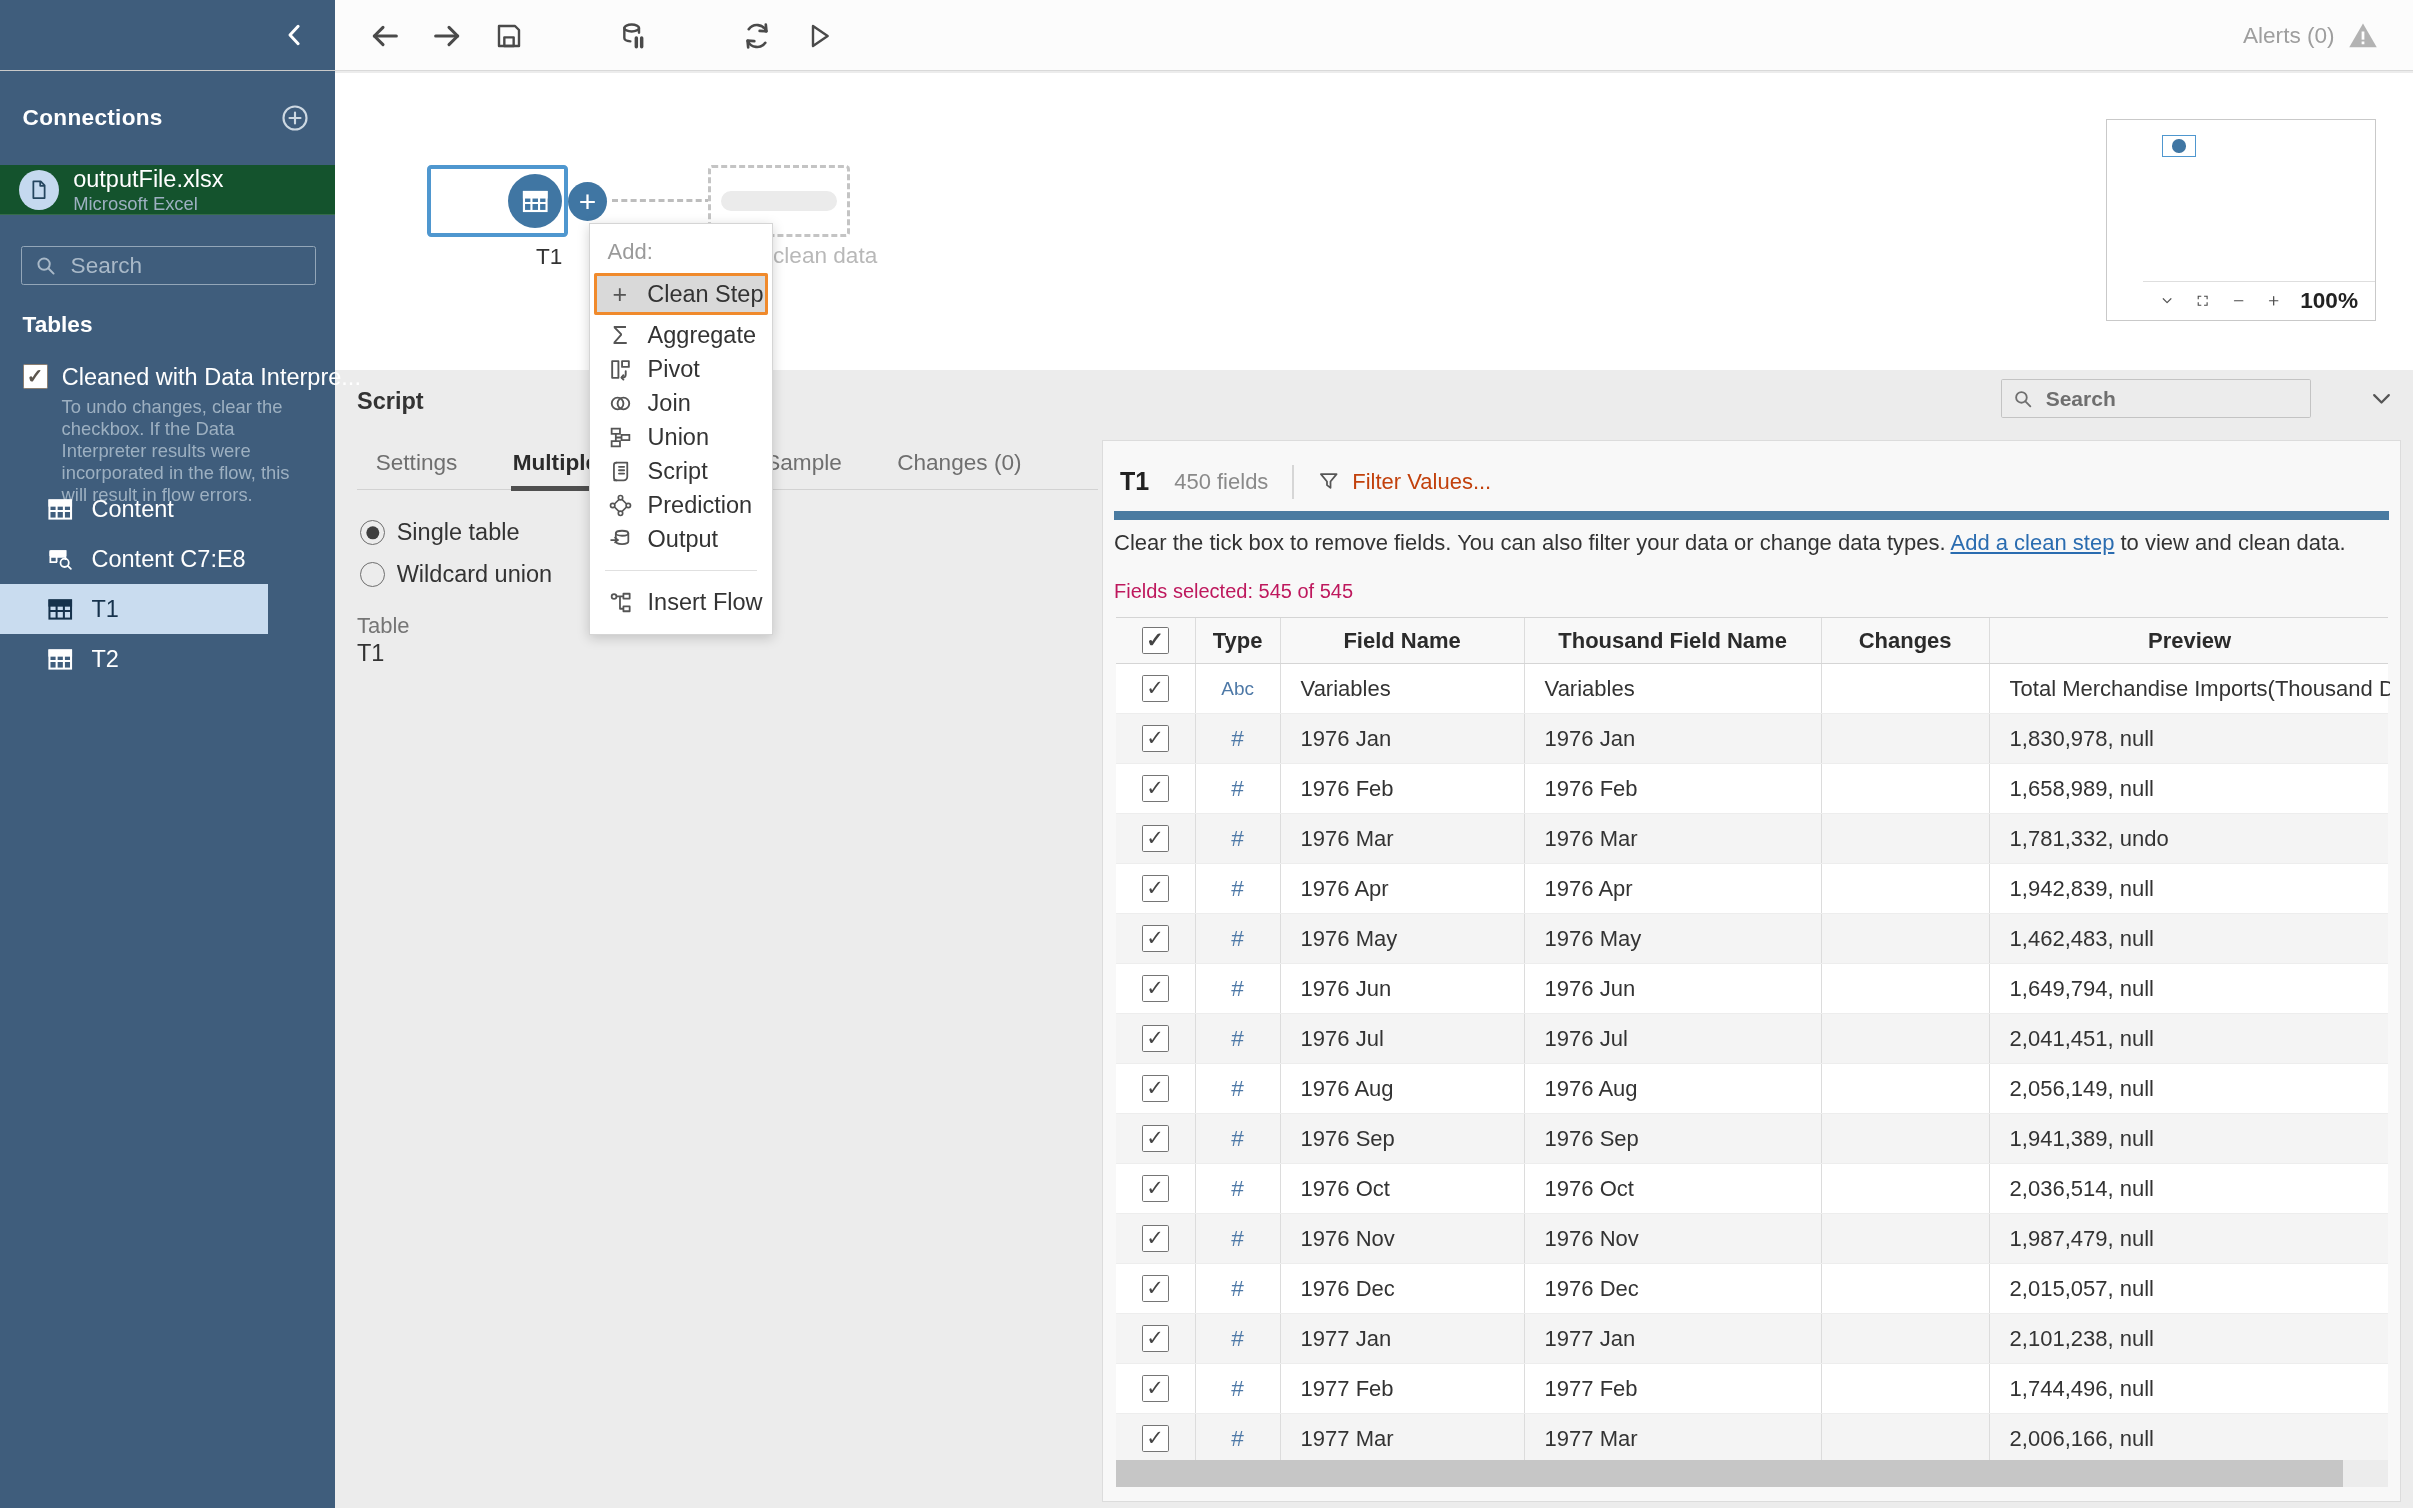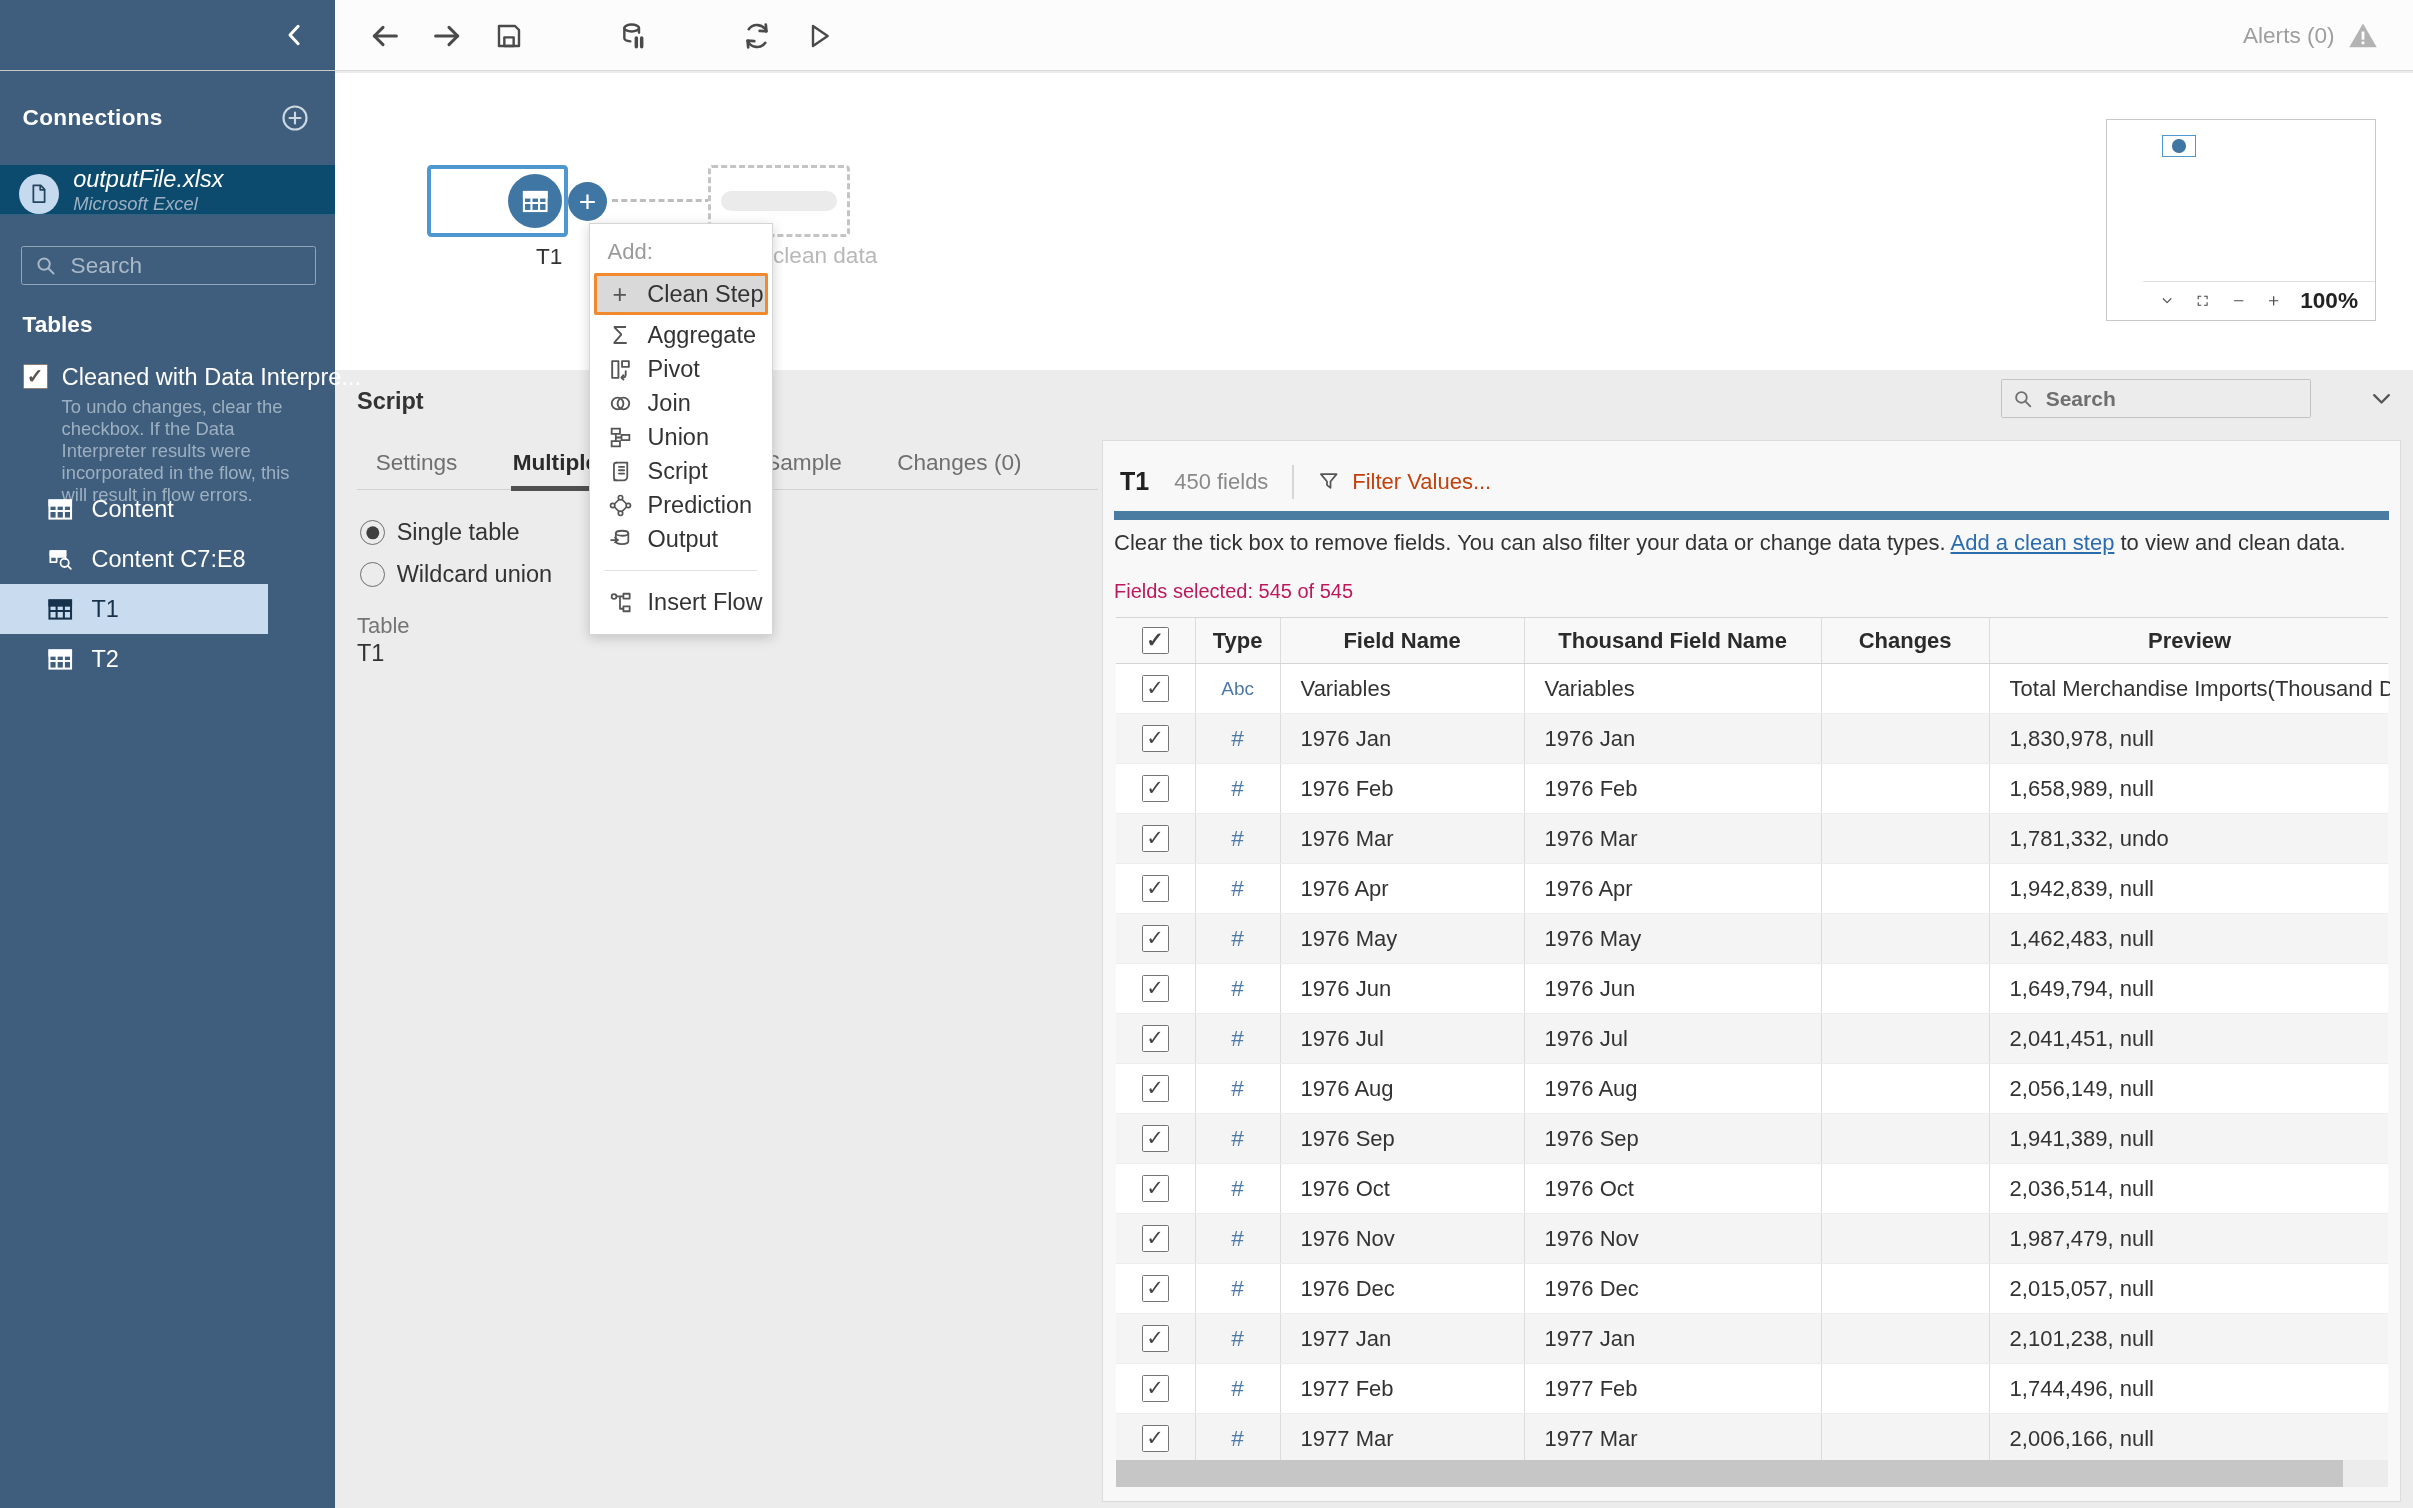--- a/index.html
+++ b/index.html
@@ -8,21 +8,21 @@
   svg { display:block; }
   .icon svg { width:100%; height:100%; }
 
   
   .sidebar { position:absolute; left:0; top:0; width:335px; height:1508px; background:#3f5d7c; z-index:20; }
   .sidebar-top { height:71px; position:relative; border-bottom:1.7px solid #c9c9c9; }
   .collapse-btn { position:absolute; right:25px; top:20px; width:30px; height:30px; color:#fff; }
   .connections-row { display:flex; align-items:center; justify-content:space-between; padding:0 25px 0 22.6px; height:94px; }
   .connections-title { color:#fff; font-size:22.6px; font-weight:bold; letter-spacing:0.3px; }
   .add-conn { width:30px; height:30px; color:#cdd8e2; }
-  .conn-item { background:#0c4a6e; height:50px; display:flex; align-items:flex-end; padding:0 12.6px 0 19px; border-bottom:1.7px solid rgba(255,255,255,.14);font-style:italic; }
+  .conn-item { background:#14532d; height:50px; display:flex; align-items:center; padding:0 12.6px 0 19px; border-bottom:1.7px solid rgba(255,255,255,.14); }
   .conn-badge { width:40px; height:40px; border-radius:50%; background:#c5d9ef; color:#24455f; display:flex; align-items:center; justify-content:center; flex:0 0 40px; }
   .conn-badge svg { width:23.5px; height:23.5px; }
   .conn-text { margin-left:14.2px; min-width:0; }
   .conn-name { color:#fff; font-size:23.5px; line-height:27px; }
   .conn-sub { color:#9db0c1; font-size:18.4px; line-height:21px; }
   .side-search { position:absolute; left:21px; top:246px; width:295px; height:39px; border:1.7px solid #93a6b8; border-radius:2.5px; display:flex; align-items:center; padding:0 11.7px; color:#a9b9c8; }
   .side-search .icon { width:23.5px; height:23.5px; margin-right:13.4px; }
   .side-search .ph { font-size:22.6px; }
   .tables-title { position:absolute; left:22.6px; top:312px; color:#fff; font-size:22.6px; font-weight:bold; }
   .interp { position:absolute; left:22.6px; top:364px; width:298px; }

